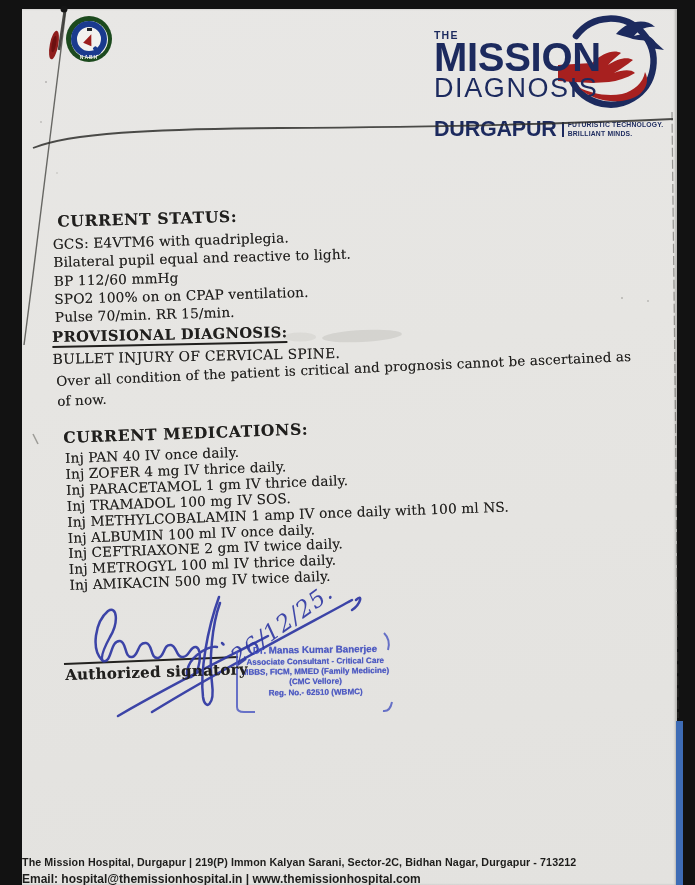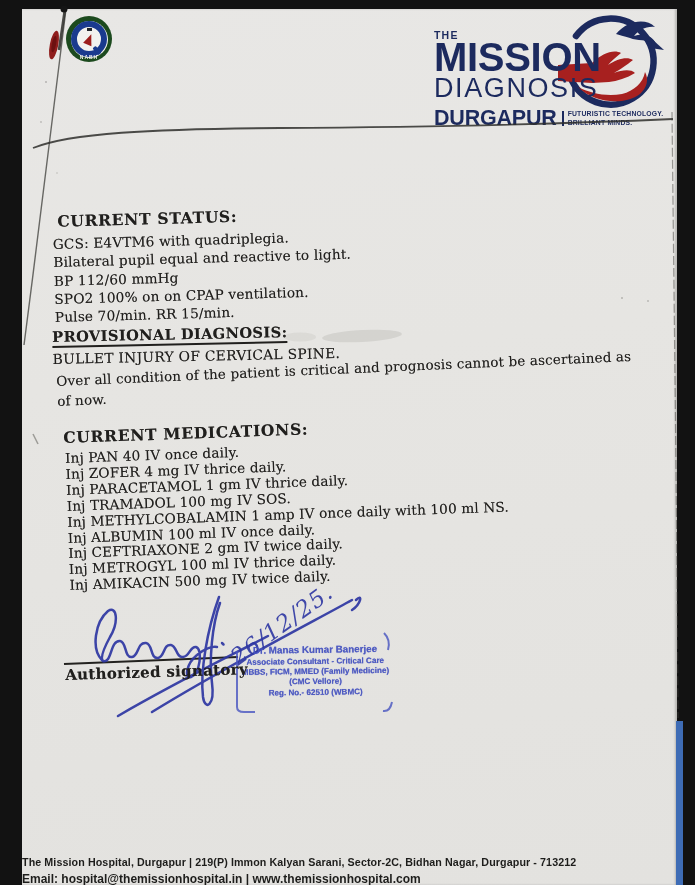--- a/index.html
+++ b/index.html
@@ -36,21 +36,21 @@
   .nabh .label{position:absolute;left:0;right:0;bottom:2px;text-align:center;
     font-family:"Liberation Sans",sans-serif;font-size:5px;font-weight:700;color:#f2f1ee;
     letter-spacing:1px;}
 
   
   .logo-text{position:absolute;left:434px;top:29px;color:#1c2a5e;
     font-family:"Liberation Sans",sans-serif;z-index:4;}
   .logo-the{font-size:10.5px;font-weight:700;letter-spacing:1.2px;margin-bottom:1px;}
   .logo-mission{font-size:40px;font-weight:800;line-height:31px;letter-spacing:-.3px;}
   .logo-hospital{font-size:27px;font-weight:400;line-height:31px;letter-spacing:1.6px;}
-  .logo-cityrow{display:flex;align-items:center;margin-top:2px;}
+  .logo-cityrow{display:flex;align-items:center;margin-top:13px;}
   .logo-city{font-size:21.5px;font-weight:800;letter-spacing:-.2px;}
   .logo-div{width:2px;height:15px;background:#1c2a5e;margin:0 4px 0 5px;}
   .logo-tags{display:flex;flex-direction:column;justify-content:center;}
   .logo-tag{font-size:6.8px;font-weight:700;line-height:8.4px;letter-spacing:.2px;}
   .logo-mark{position:absolute;left:540px;top:10px;z-index:3;}
 
   
   .ink{color:#201f1d;text-shadow:0 0 .4px rgba(32,31,29,.55);}
   .sec{position:absolute;transform-origin:left top;}
   .sec-h{font-weight:700;font-size:15.5px;letter-spacing:.7px;}

